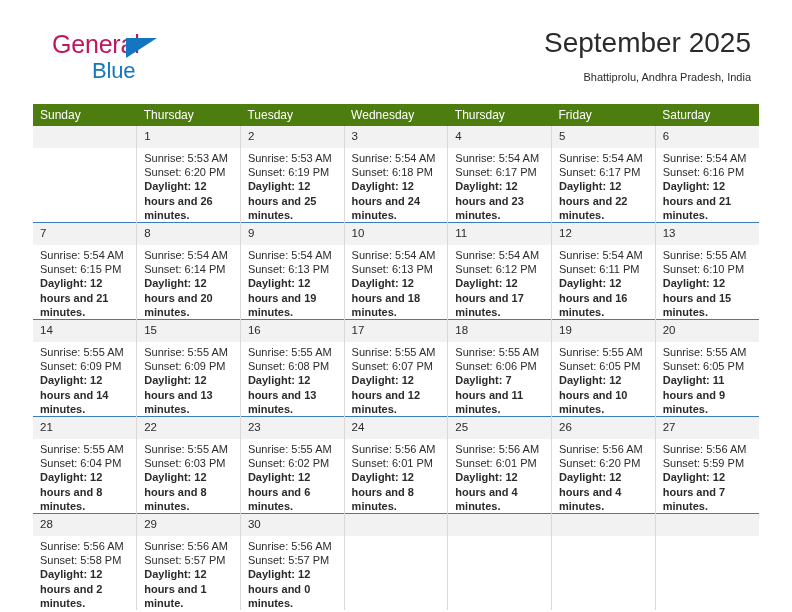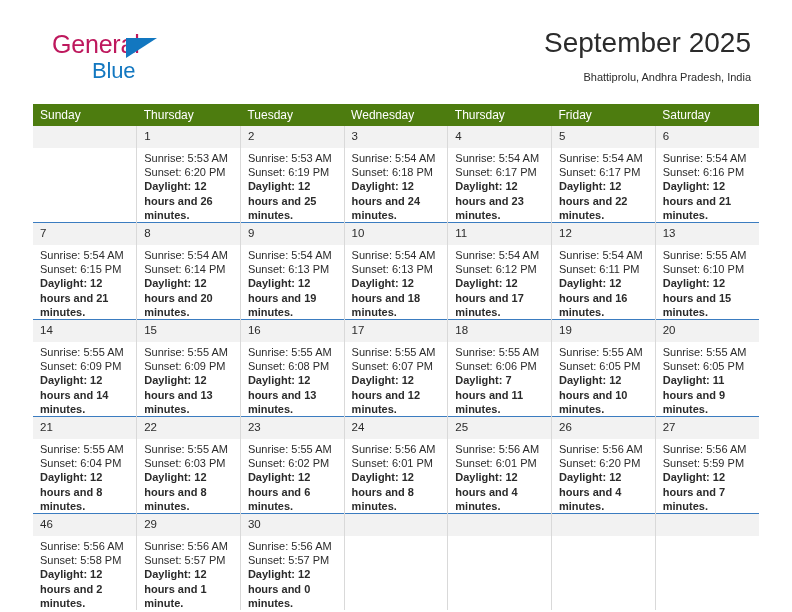--- a/index.html
+++ b/index.html
@@ -411,21 +411,21 @@
             <div class="daynum">27</div>
             <div class="details">
               <div>Sunrise: 5:56 AM</div>
               <div>Sunset: 5:59 PM</div>
               <div class="daylight">Daylight: 12 hours and 7 minutes.</div>
             </div>
           </td>
         </tr>
         <tr class="week-row">
           <td>
-            <div class="daynum">46</div>
+            <div class="daynum">28</div>
             <div class="details">
               <div>Sunrise: 5:56 AM</div>
               <div>Sunset: 5:58 PM</div>
               <div class="daylight">Daylight: 12 hours and 2 minutes.</div>
             </div>
           </td>
           <td>
             <div class="daynum">29</div>
             <div class="details">
               <div>Sunrise: 5:56 AM</div>

